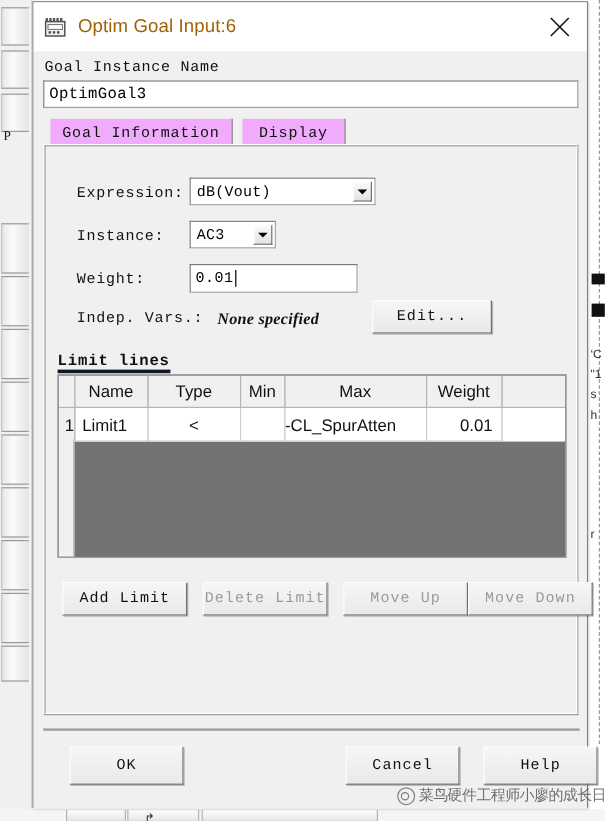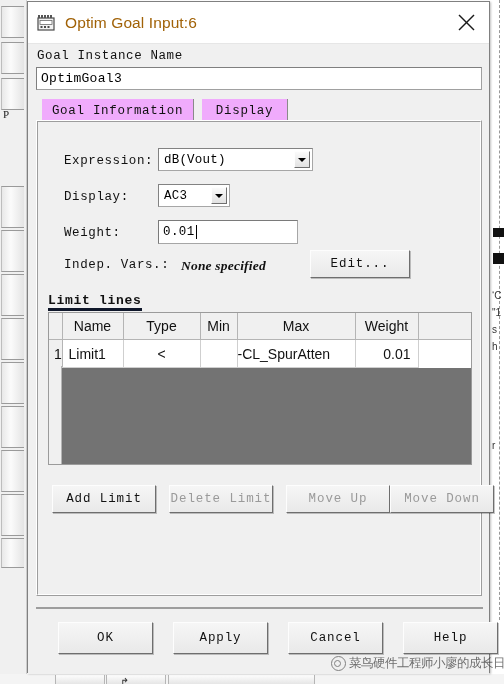--- a/index.html
+++ b/index.html
@@ -539,21 +539,21 @@
       <div class="tabpanel-inner">
 
         <div class="field-label" style="left:26px;top:32px;">Expression:</div>
         <div class="combo" style="left:120px;top:26px;width:155px;height:23px;">
           <span class="cval">dB(Vout)</span>
           <span class="arrow-btn">
               <i></i>
             </span>
         </div>
 
-        <div class="field-label" style="left:26px;top:68px;">Display:</div>
+        <div class="field-label" style="left:26px;top:68px;">Instance:</div>
         <div class="combo" style="left:120px;top:62px;width:72px;height:23px;">
           <span class="cval">AC3</span>
           <span class="arrow-btn">
               <i></i>
             </span>
         </div>
 
         <div class="field-label" style="left:26px;top:104px;">Weight:</div>
         <div class="textbox" style="left:120px;top:98px;width:140px;height:24px;">
           <span class="tval">0.01</span>
@@ -619,23 +619,20 @@
         </div>
 
       </div>
     </div>
 
     <div class="footer-sep"></div>
 
     <div class="btn" id="btn-ok">
       <span class="blbl">OK</span>
     </div>
-    <div class="btn" id="btn-apply">
-      <span class="blbl">Apply</span>
-    </div>
     <div class="btn" id="btn-cancel">
       <span class="blbl">Cancel</span>
     </div>
     <div class="btn" id="btn-help">
       <span class="blbl">Help</span>
     </div>
 
   </div>
 </div>
 

